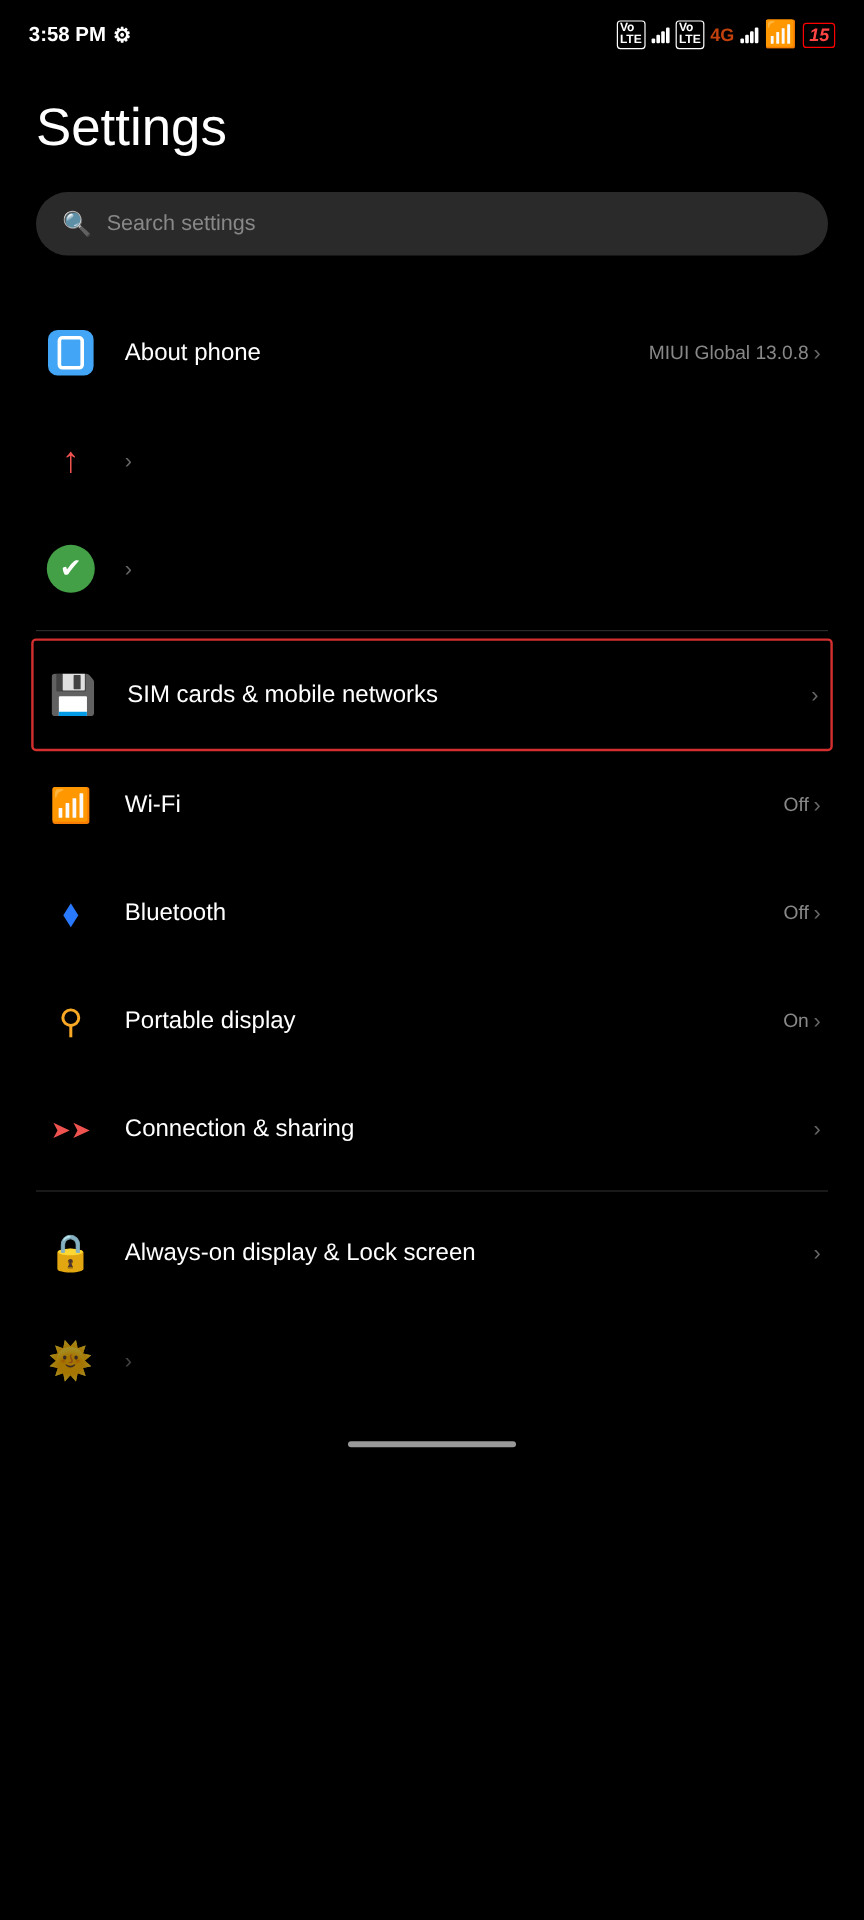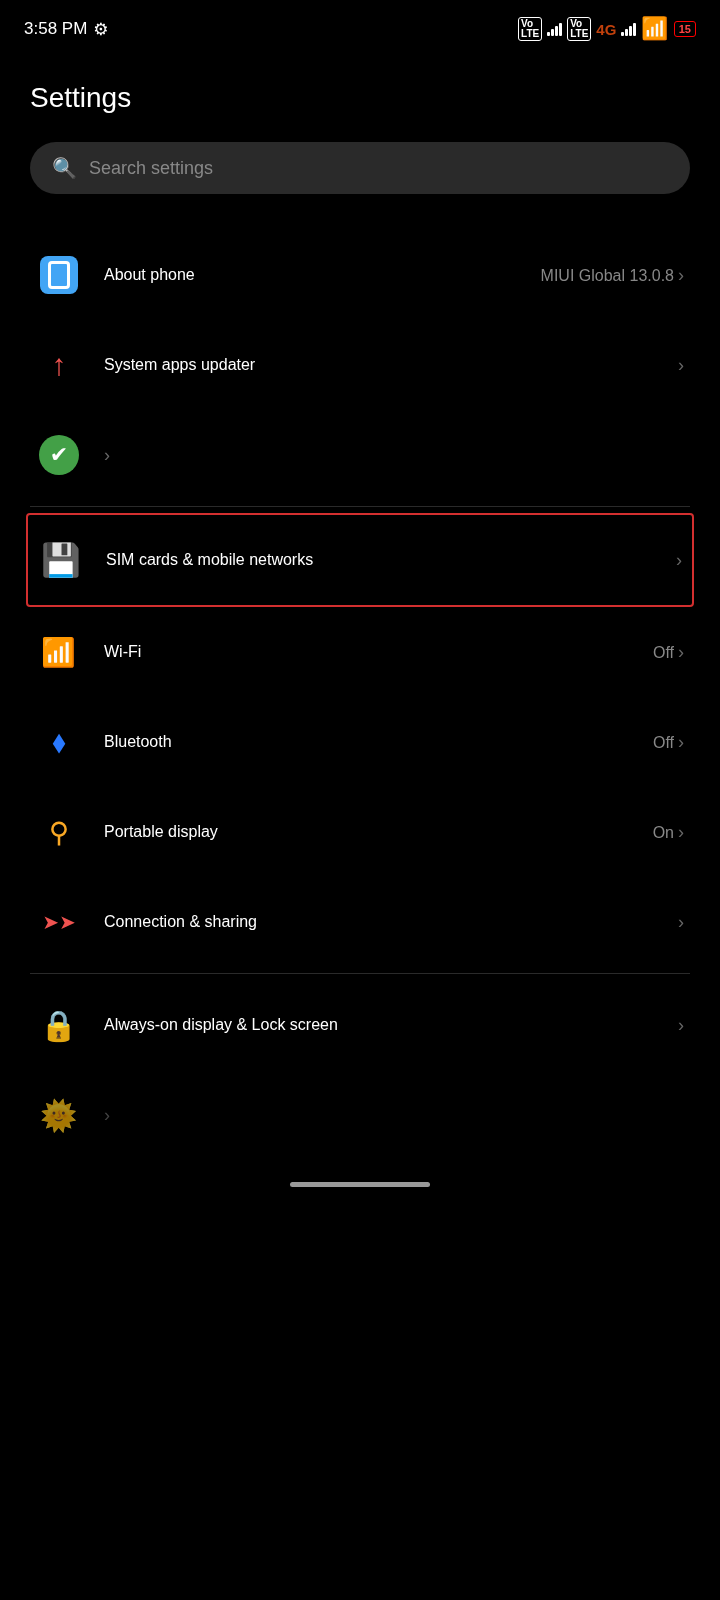--- a/index.html
+++ b/index.html
@@ -17,21 +17,21 @@
     
     .status-bar {
       display: flex;
       justify-content: space-between;
       align-items: center;
       padding: 14px 24px 8px 24px;
       height: 52px;
     }
     .status-time {
       font-size: 17px;
-      font-weight: 400;
+      font-weight: 700;
       color: #fff;
       display: flex;
       align-items: center;
       gap: 6px;
     }
     .status-icons {
       display: flex;
       align-items: center;
       gap: 5px;
       font-size: 13px;
@@ -42,43 +42,44 @@
       border-radius: 3px;
       padding: 1px 2px;
       font-size: 10px;
       font-weight: bold;
       line-height: 1;
     }
     .battery-badge {
       border: 1.5px solid #f00;
       border-radius: 3px;
       padding: 1px 4px;
-      font-size: 11px;
+      font-size: 15px;
       font-weight: bold;
       color: #f44;
+      font-style: italic;
     }
     .signal-bars {
       display: inline-flex;
       align-items: flex-end;
       gap: 1px;
       height: 14px;
     }
     .signal-bars span {
       background: #fff;
       width: 3px;
       border-radius: 1px;
     }
 
     
     .page-content {
       padding: 30px 30px 0 30px;
     }
 
     .page-title {
-      font-size: 28px;
+      font-size: 44px;
       font-weight: 400;
       color: #fff;
       margin-bottom: 28px;
       letter-spacing: 0;
     }
 
     
     .search-bar {
       display: flex;
       align-items: center;
@@ -114,21 +115,21 @@
       align-items: center;
       justify-content: center;
       flex-shrink: 0;
       font-size: 26px;
     }
 
     .item-text {
       flex: 1;
     }
     .item-label {
-      font-size: 16px;
+      font-size: 20px;
       font-weight: 500;
       color: #fff;
     }
     .item-sublabel {
       font-size: 16px;
       color: #888;
       margin-top: 2px;
     }
 
     .item-right {
@@ -297,23 +298,20 @@
       <div class="item-right">
         <span class="item-sublabel">MIUI Global 13.0.8</span>
         <span class="chevron">›</span>
       </div>
     </div>
 
     <div class="settings-item">
       <div class="item-icon">
         <span class="icon-arrow-up">↑</span>
       </div>
-      <div class="item-text">
-        <div class="item-label">System apps updater</div>
-      </div>
       <div class="item-right">
         <span class="chevron">›</span>
       </div>
     </div>
 
     <div class="settings-item">
       <div class="item-icon">
         <div class="icon-shield">✔</div>
       </div>
       <div class="item-right">

